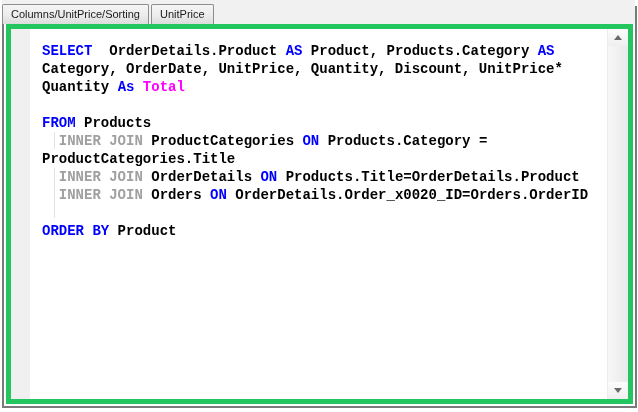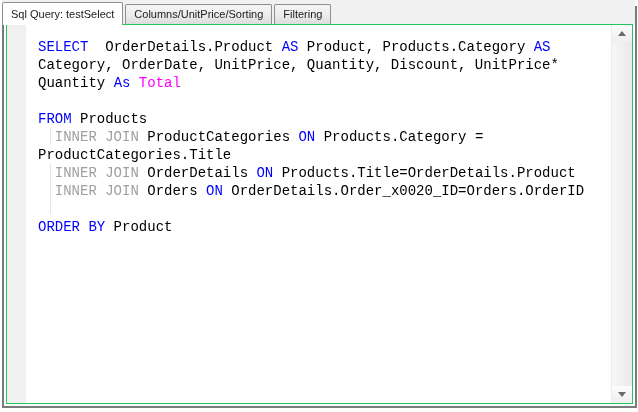--- a/index.html
+++ b/index.html
@@ -16,22 +16,22 @@
   .tabstrip{position:absolute;left:2px;top:0;right:3px;height:24px;background:#f1f1f1;
             display:flex;align-items:flex-end;overflow:visible;z-index:4;}
   .tab{box-sizing:border-box;height:20px;padding:3px 8px 0 8px;font-size:11px;color:#1a1a1a;
        background:linear-gradient(#f5f5f5,#ececec 55%,#dcdcdc);
        border:1px solid #8e8e8e;border-bottom:none;border-radius:2px 2px 0 0;
        margin-right:2px;white-space:nowrap;cursor:default;}
   .tab.active{height:23px;padding-top:5px;background:#ffffff;margin-bottom:-1px;
               position:relative;z-index:6;}
 
   
-  .tabpage{position:absolute;left:6px;top:24px;right:5px;bottom:8px;border:1px solid #22c55e;
-           background:#ffffff;display:flex;z-index:3;}
+  .tabpage{position:absolute;left:6px;top:24px;right:5px;bottom:8px;border:5px solid #22c55e;
+           background:#ffffff;display:flex;z-index:3;font-weight:bold;}
   .gutter{width:19px;background:#f0f0f0;flex:0 0 auto;}
   .editor{flex:1 1 auto;position:relative;overflow:hidden;background:#ffffff;}
   .code{position:absolute;left:12px;top:13px;
         font-family:"Liberation Mono","DejaVu Sans Mono",monospace;
         font-size:14px;line-height:18px;white-space:pre;}
   .ln{height:18px;}
   .guide{position:absolute;width:1px;background:#e3e3e3;left:24px;}
   .guide.g1{top:103px;height:17px;}
   .guide.g2{top:139px;height:50px;}
 
@@ -47,23 +47,22 @@
             border-top:5px solid #6b6b6b;}
 </style>
 </head>
 <body>
 
 <div class="frame-left"></div>
 <div class="frame-right"></div>
 <div class="frame-bottom"></div>
 
 <div class="tabstrip">
-    <div class="tab active">Sql Query: testSelect</div>
     <div class="tab">Columns/UnitPrice/Sorting</div>
-    <div class="tab">Filtering</div>
+    <div class="tab">UnitPrice</div>
   </div>
 
 <div class="tabpage">
   <div class="gutter"></div>
   <div class="editor">
     <div class="guide g1"></div>
     <div class="guide g2"></div>
     <div class="code"><div class="ln"><span style="color: rgb(0, 0, 255);">SELECT</span><span style="color: rgb(0, 0, 0);">  OrderDetails.Product </span><span style="color: rgb(0, 0, 255);">AS</span><span style="color: rgb(0, 0, 0);"> Product, Products.Category </span><span style="color: rgb(0, 0, 255);">AS</span></div><div class="ln"><span style="color: rgb(0, 0, 0);">Category, OrderDate, UnitPrice, Quantity, Discount, UnitPrice*</span></div><div class="ln"><span style="color: rgb(0, 0, 0);">Quantity </span><span style="color: rgb(0, 0, 255);">As</span><span style="color: rgb(0, 0, 0);"> </span><span style="color: rgb(255, 0, 255);">Total</span></div><div class="ln">&nbsp;</div><div class="ln"><span style="color: rgb(0, 0, 255);">FROM</span><span style="color: rgb(0, 0, 0);"> Products</span></div><div class="ln"><span style="color: rgb(0, 0, 0);">  </span><span style="color: rgb(160, 160, 160);">INNER JOIN</span><span style="color: rgb(0, 0, 0);"> ProductCategories </span><span style="color: rgb(0, 0, 255);">ON</span><span style="color: rgb(0, 0, 0);"> Products.Category =</span></div><div class="ln"><span style="color: rgb(0, 0, 0);">ProductCategories.Title</span></div><div class="ln"><span style="color: rgb(0, 0, 0);">  </span><span style="color: rgb(160, 160, 160);">INNER JOIN</span><span style="color: rgb(0, 0, 0);"> OrderDetails </span><span style="color: rgb(0, 0, 255);">ON</span><span style="color: rgb(0, 0, 0);"> Products.Title=OrderDetails.Product</span></div><div class="ln"><span style="color: rgb(0, 0, 0);">  </span><span style="color: rgb(160, 160, 160);">INNER JOIN</span><span style="color: rgb(0, 0, 0);"> Orders </span><span style="color: rgb(0, 0, 255);">ON</span><span style="color: rgb(0, 0, 0);"> OrderDetails.Order_x0020_ID=Orders.OrderID</span></div><div class="ln">&nbsp;</div><div class="ln"><span style="color: rgb(0, 0, 255);">ORDER BY</span><span style="color: rgb(0, 0, 0);"> Product</span></div></div>
   </div>
   <div class="vscroll">

